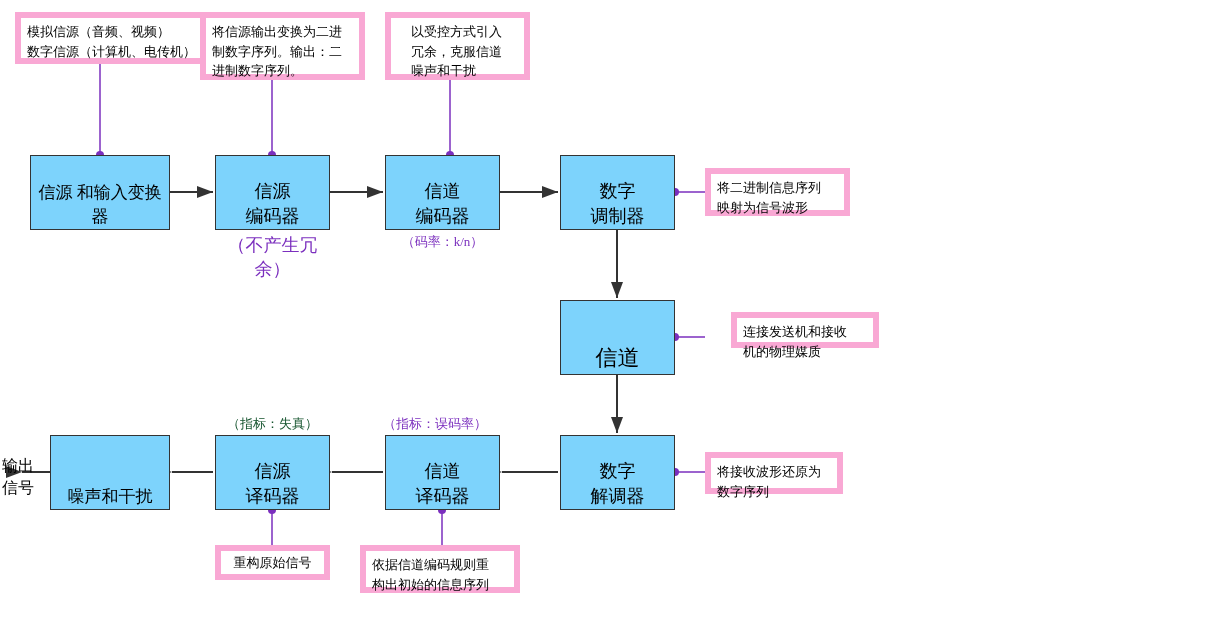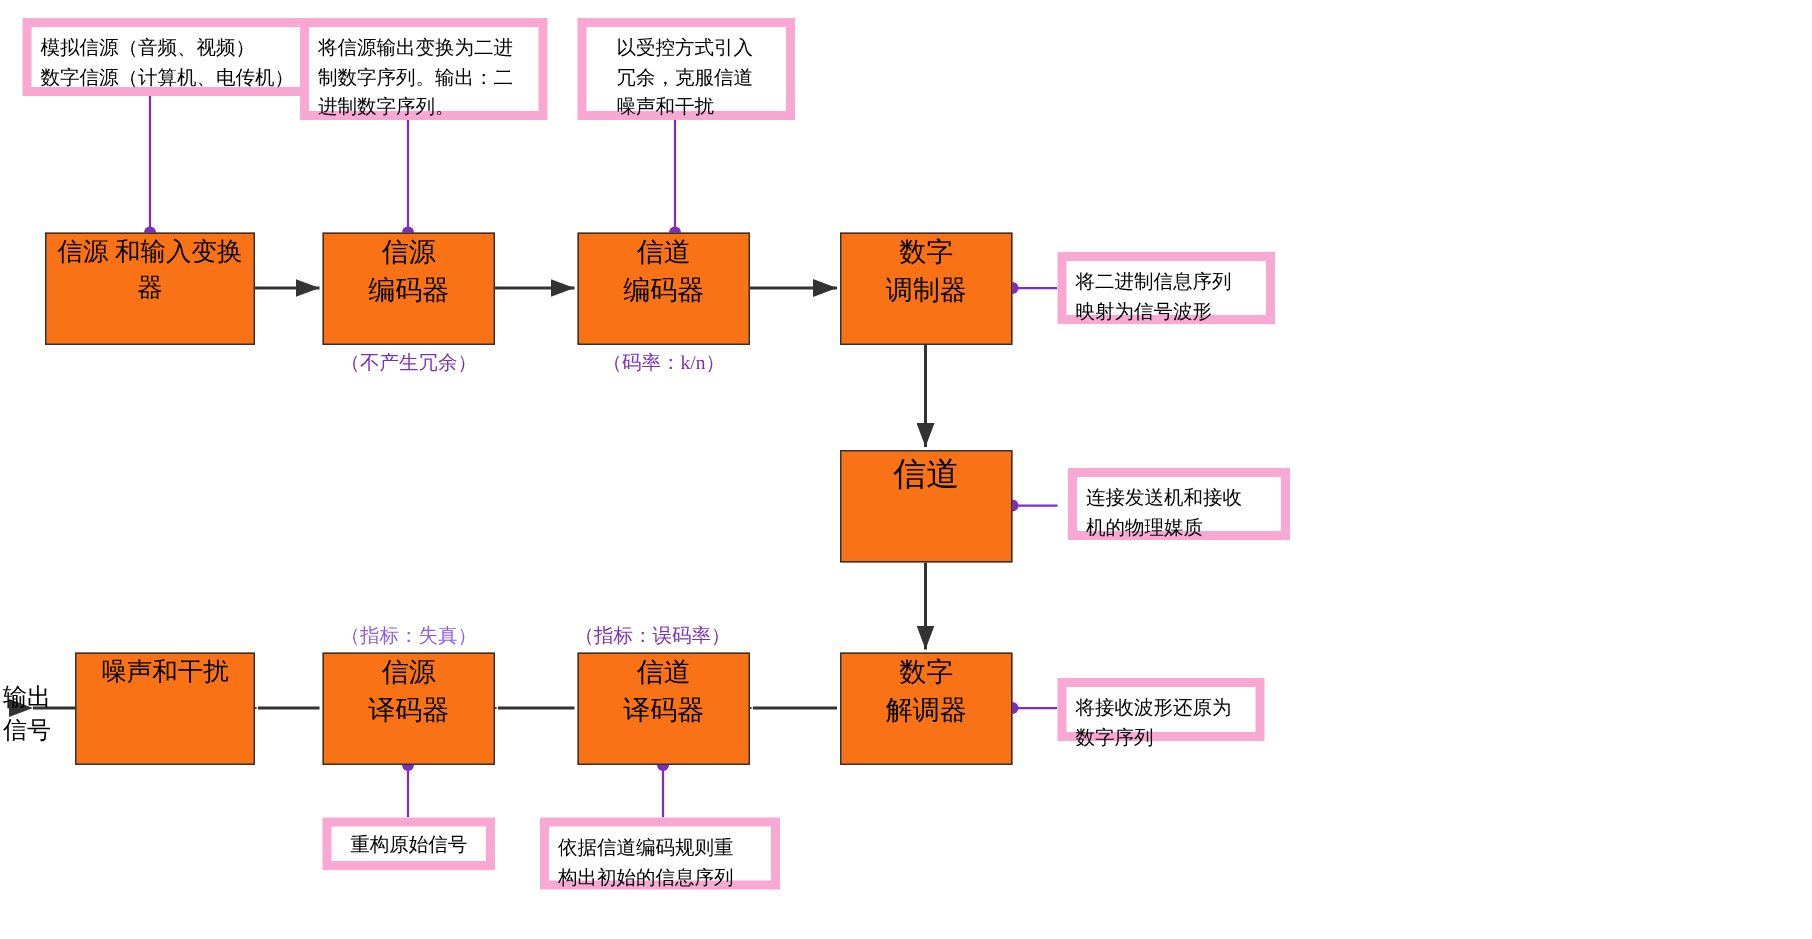--- a/index.html
+++ b/index.html
@@ -13,25 +13,25 @@
       position: relative;
     }
     .diagram {
       position: relative;
       width: 1208px;
       height: 626px;
     }
     .box {
       position: absolute;
       border: 1.5px solid #333;
-      background: #f97316;
+      background: #7dd3fc;
       display: flex;
       flex-direction: column;
       align-items: center;
-      justify-content: flex-start;
+      justify-content: flex-end;
       text-align: center;
       font-size: 16px;
       line-height: 1.4;
     }
     .note {
       position: absolute;
       border: 6px solid #f9a8d4;
       background: #fff;
       font-size: 13px;
       line-height: 1.5;
@@ -154,43 +154,43 @@
   </div>
 
   <div class="note" style="left:385px;top:12px;width:145px;height:68px;padding-left:20px;">
     <span>以受控方式引入<br>冗余，克服信道<br>噪声和干扰</span>
   </div>
 
   <div class="note" style="left:705px;top:168px;width:145px;height:48px;">
     <span>将二进制信息序列<br>映射为信号波形</span>
   </div>
 
-  <div class="note" style="left:712px;top:312px;width:148px;height:48px;">
+  <div class="note" style="left:731px;top:312px;width:148px;height:36px;">
     <span>连接发送机和接收<br>机的物理媒质</span>
   </div>
 
   <div class="note" style="left:705px;top:452px;width:138px;height:42px;">
     <span>将接收波形还原为<br>数字序列</span>
   </div>
 
   <div class="note" style="left:215px;top:545px;width:115px;height:35px;text-align:center;display:flex;align-items:center;justify-content:center;">
     <span>重构原始信号</span>
   </div>
 
   <div class="note" style="left:360px;top:545px;width:160px;height:48px;">
     <span>依据信道编码规则重<br>构出初始的信息序列</span>
   </div>
 
-  <div style="position:absolute;left:215px;top:233px;width:115px;text-align:center;color:#7b2fbe;font-size:13px;">
+  <div style="position:absolute;left:215px;top:233px;width:115px;text-align:center;color:#7b2fbe;font-size:18px;">
     （不产生冗余）
   </div>
   <div style="position:absolute;left:385px;top:233px;width:115px;text-align:center;color:#7b2fbe;font-size:13px;">
     （码率：k/n）
   </div>
-  <div style="position:absolute;left:215px;top:415px;width:115px;text-align:center;color:#8b5cf6;font-size:13px;">
+  <div style="position:absolute;left:215px;top:415px;width:115px;text-align:center;color:#14532d;font-size:13px;">
     （指标：失真）
   </div>
   <div style="position:absolute;left:370px;top:415px;width:130px;text-align:center;color:#7b2fbe;font-size:13px;">
     （指标：误码率）
   </div>
 
   <div style="position:absolute;left:2px;top:455px;font-size:16px;text-align:center;line-height:1.4;">
     输出<br>信号
   </div>
 

